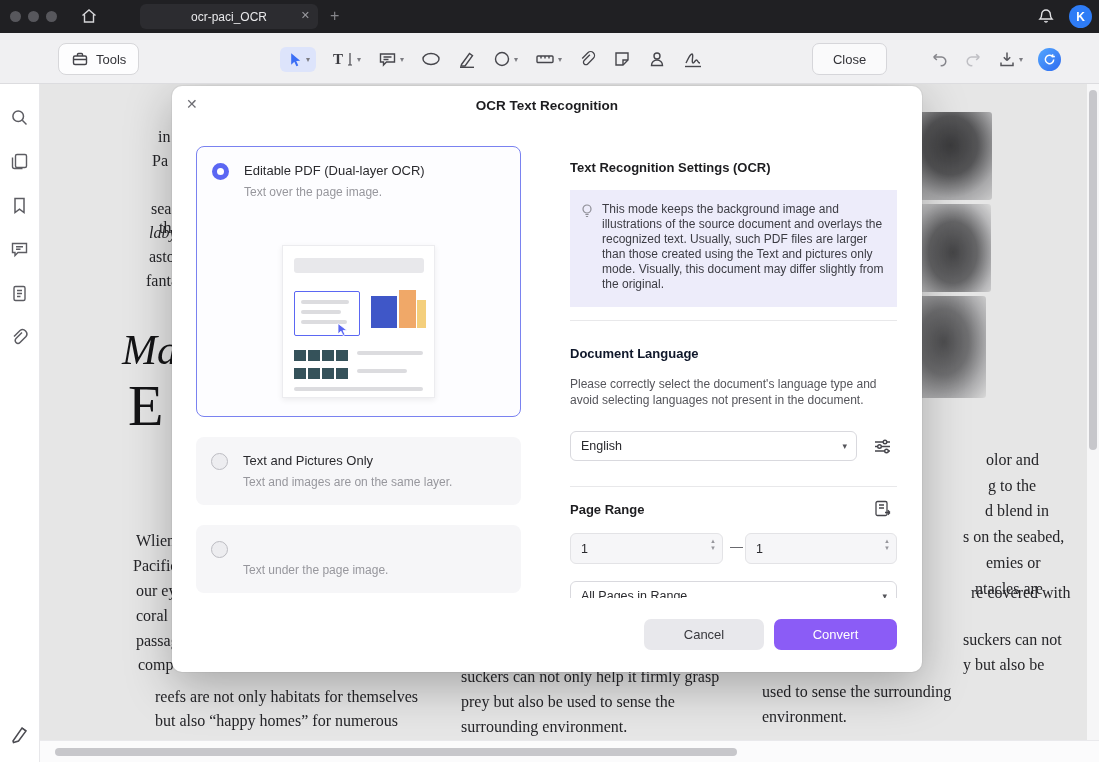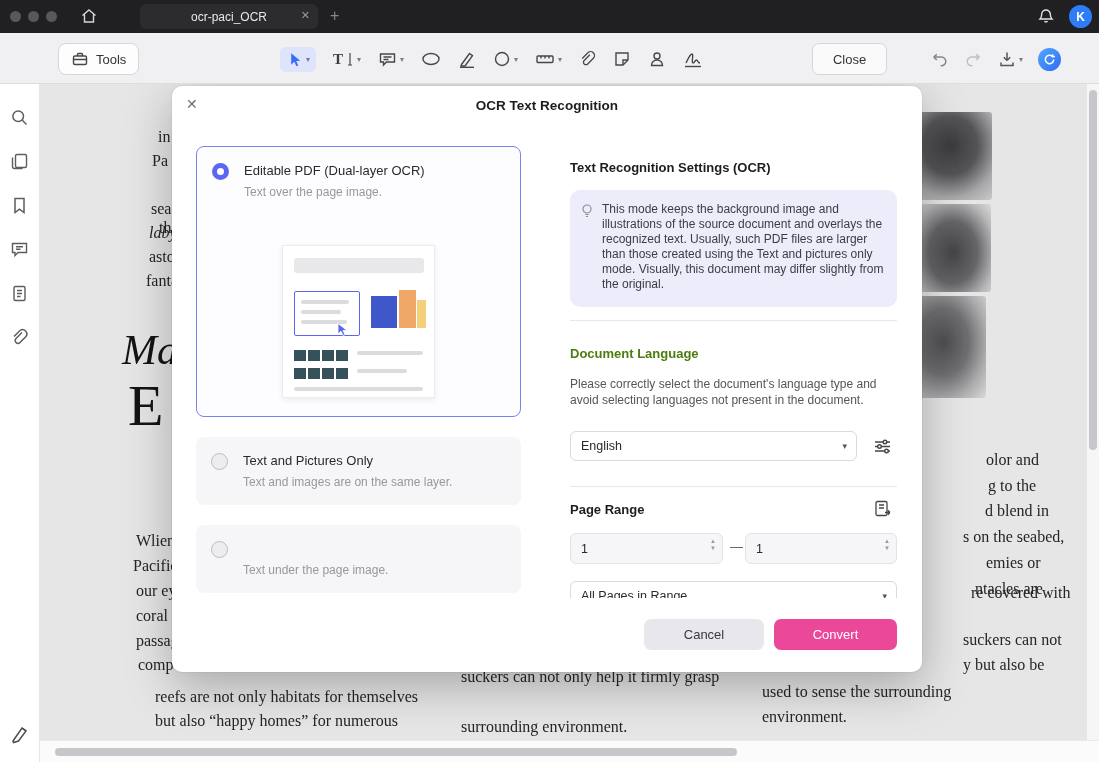--- a/index.html
+++ b/index.html
@@ -86,46 +86,46 @@
   .il-line { position:absolute; height:4px; background:#dcdcdf; border-radius:2px; }
   .il-chart-b { position:absolute; left:88px; top:50px; width:26px; height:32px; background:#3f57c8; }
   .il-chart-o { position:absolute; left:116px; top:44px; width:17px; height:38px; background:#f0a868; }
   .il-chart-y { position:absolute; left:134px; top:54px; width:9px; height:28px; background:#f4cf7c; }
   .il-cursor { position:absolute; left:52px; top:76px; }
   .il-tile { position:absolute; width:12px; height:11px; background:#35525a; }
   .il-row2line { position:absolute; height:4px; background:#dcdcdf; border-radius:2px; }
 
   .settings { position:absolute; left:398px; top:0; width:327px; height:586px; }
   .set-head { position:absolute; left:0; top:74px; font-size:13px; font-weight:bold; color:#1d1d20; }
-  .info-box { position:absolute; left:0; top:104px; width:327px; height:117px; background:#edecfa; border-radius:10px;
+  .info-box { position:absolute; left:0; top:104px; width:327px; height:117px; background:#edecfa; border-radius:0;
               padding:12px 12px 12px 32px; font-size:12px; line-height:15px; color:#3c3c43; }
   .bulb { position:absolute; left:10px; top:13px; }
   .divider { position:absolute; left:0; width:327px; height:1px; background:#e8e8ea; }
-  .lang-head { position:absolute; left:0; top:260px; font-size:13px; font-weight:bold; color:#4d7c0f; }
+  .lang-head { position:absolute; left:0; top:260px; font-size:13px; font-weight:bold; color:#0f172a; }
   .lang-hint { position:absolute; left:0; top:291px; width:320px; font-size:12px; line-height:15.5px; color:#55555b; }
   .select { position:absolute; border:1px solid #d9d9de; border-radius:6px; background:#fff; font-size:12.5px; color:#2a2a2e;
             display:flex; align-items:center; padding:0 10px; }
   .select .sel-caret { position:absolute; right:9px; font-size:9px; color:#55555b; }
   .lang-select { left:0; top:345px; width:287px; height:30px; }
   .sliders-ic { position:absolute; left:303px; top:351px; }
   .pr-head { position:absolute; left:0; top:416px; font-size:13px; font-weight:bold; color:#1d1d20; }
   .pr-icon { position:absolute; left:303px; top:413px; }
   .spin { position:absolute; top:447px; width:153px; height:31px; background:#f6f6f8; border:1px solid #e3e3e6; border-radius:6px; }
   .spin input { position:absolute; left:0; top:0; width:128px; height:29px; border:none; background:transparent; outline:none;
                 font-size:12.5px; color:#2a2a2e; padding:0 0 0 10px; font-family:"Liberation Sans",sans-serif; }
   .spin .arrows { position:absolute; right:6px; top:4px; display:flex; flex-direction:column; gap:1px; font-size:6px; color:#96969c; line-height:1; }
   .spin.a { left:0; } .spin.b { left:175px; width:152px; }
   .spin-dash { position:absolute; left:160px; top:453px; color:#55555b; font-size:13px; }
   .clip-select { position:absolute; left:0; top:495px; width:327px; height:17px; overflow:hidden; }
   .clip-select .select { position:relative; width:327px; height:30px; }
 
   .btn-row { position:absolute; left:0; top:533px; width:750px; }
   .btn { position:absolute; height:31px; border-radius:7px; font-size:13px; display:flex; align-items:center; justify-content:center; border:none; font-family:"Liberation Sans",sans-serif; }
   .btn.cancel { left:472px; width:120px; background:#e8e8ec; color:#38383d; }
-  .btn.convert { left:602px; width:123px; background:#ec4899; color:#ffffff; }
+  .btn.convert { left:602px; width:123px; background:#8b5cf6; color:#ffffff; }
 
   svg { display:block; }
 </style>
 </head>
 <body>
 
 <div class="stage">
 
   <div class="content">
 
@@ -144,20 +144,21 @@
     <span class="frag" style="left:93px; top:473px;">Pacific</span>
     <span class="frag" style="left:96px; top:498px;">our ey</span>
     <span class="frag" style="left:96px; top:523px;">coral r</span>
     <span class="frag" style="left:96px; top:548px;">passag</span>
     <span class="frag" style="left:98px; top:572px;">comp</span>
 
     <span class="frag" style="left:115px; top:604px;">reefs are not only habitats for themselves</span>
     <span class="frag" style="left:115px; top:628px;">but also “happy homes” for numerous</span>
 
     <span class="frag" style="left:421px; top:584px;">suckers can not only help it firmly grasp</span>
+    <span class="frag" style="left:421px; top:609px;">prey but also be used to sense the</span>
     <span class="frag" style="left:421px; top:634px;">surrounding environment.</span>
 
     <span class="frag" style="left:722px; top:599px;">used to sense the surrounding</span>
     <span class="frag" style="left:722px; top:624px;">environment.</span>
 
     <span class="frag" style="left:946px; top:367px;">olor and</span>
     <span class="frag" style="left:948px; top:393px;">g to the</span>
     <span class="frag" style="left:945px; top:418px;">d blend in</span>
     <span class="frag" style="left:923px; top:444px;">s on the seabed,</span>
     <span class="frag" style="left:946px; top:470px;">emies or</span>

